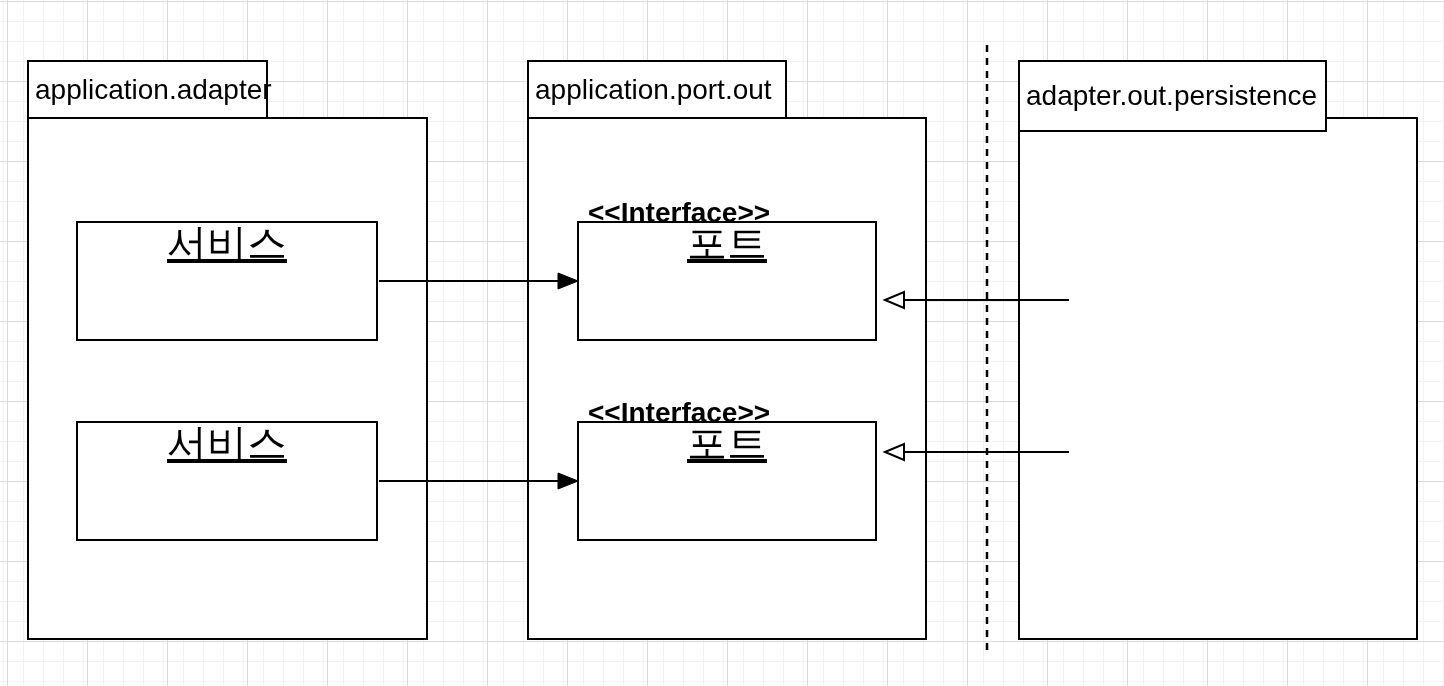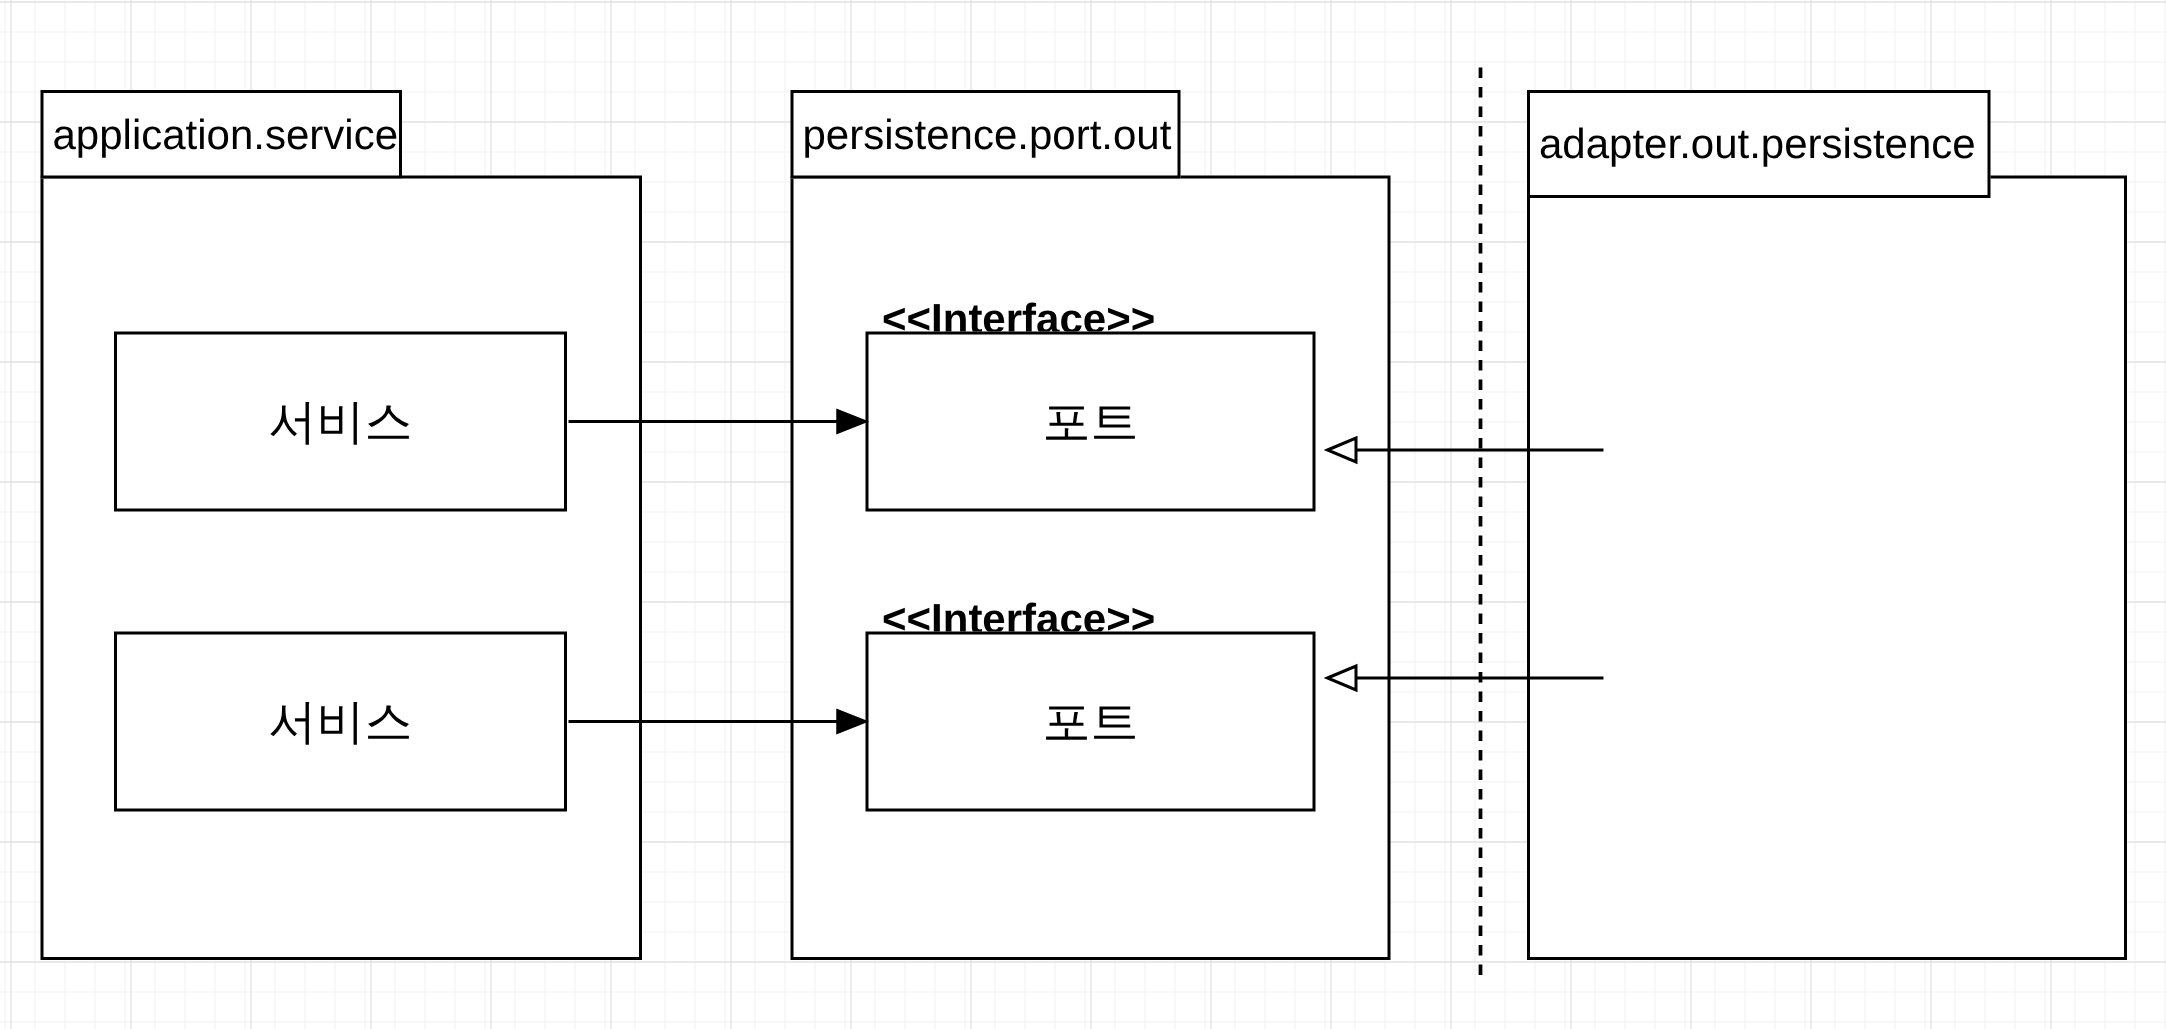--- a/index.html
+++ b/index.html
@@ -22,43 +22,43 @@
   .pkg-body{
     position:absolute;background:#fff;border:2px solid #000;box-sizing:border-box;
   }
   .pkg-tab{
     position:absolute;background:#fff;border:2px solid #000;box-sizing:border-box;
     display:flex;align-items:center;padding-left:6px;
     font-size:28px;line-height:1;white-space:nowrap;
   }
   .node{
     position:absolute;background:#fff;border:2px solid #000;box-sizing:border-box;
-    display:flex;align-items:center;justify-content:center;
-    font-size:32px;line-height:1;white-space:nowrap;
+    display:flex;align-items:flex-start;justify-content:center;
+    font-size:40px;line-height:1;white-space:nowrap;text-decoration:underline;
   }
   .stereotype{
     position:absolute;font-size:28px;line-height:1;white-space:nowrap;font-weight:bold;
   }
   .edge-layer{
     position:absolute;left:0;top:0;width:1444px;height:686px;
   }
 </style>
 </head>
 <body>
 
 <div class="canvas">
 
   <div class="pkg-body" style="left:27px;top:117px;width:401px;height:523px"></div>
   <div class="pkg-tab" style="left:27px;top:60px;width:241px;height:59px">
-    <span>application.service</span>
+    <span>application.adapter</span>
   </div>
 
   <div class="pkg-body" style="left:527px;top:117px;width:400px;height:523px"></div>
   <div class="pkg-tab" style="left:527px;top:60px;width:260px;height:59px">
-    <span>persistence.port.out</span>
+    <span>application.port.out</span>
   </div>
 
   <div class="pkg-body" style="left:1018px;top:117px;width:400px;height:523px"></div>
   <div class="pkg-tab" style="left:1018px;top:60px;width:309px;height:72px">
     <span>adapter.out.persistence</span>
   </div>
 
   <div class="node" style="left:76px;top:221px;width:302px;height:120px">
     <span>서비스</span>
   </div>

